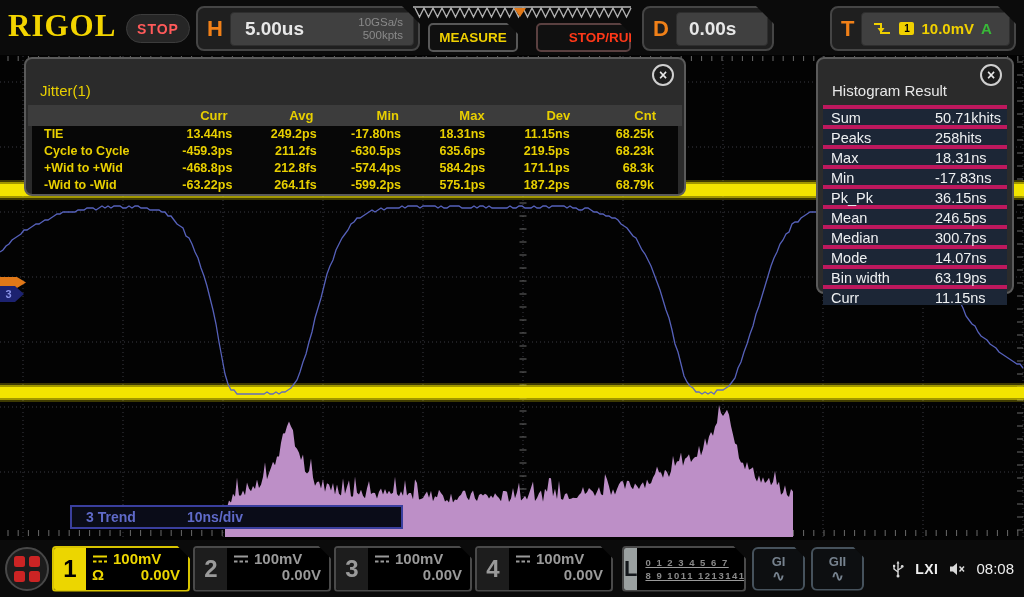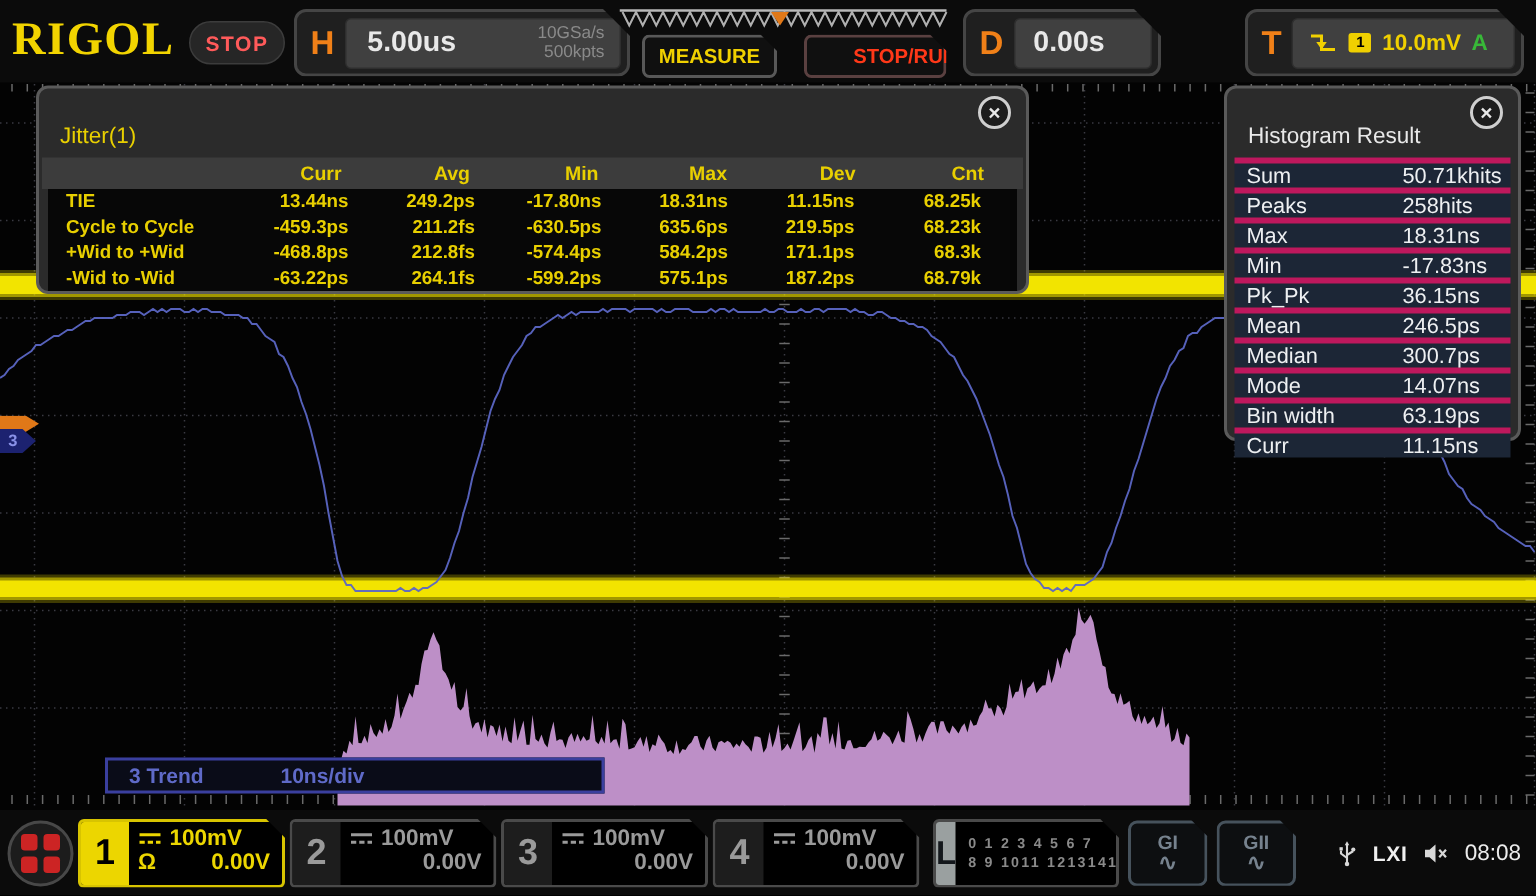--- a/index.html
+++ b/index.html
@@ -85,21 +85,21 @@
   .ch-btn .tab{width:32px;display:flex;align-items:center;justify-content:center;
     font-size:24px;font-weight:bold;color:#9a9a9a;background:#1d1d1d;}
   .ch-btn.active{border-color:#d8c400;}
   .ch-btn.active .tab{background:#ecd600;color:#000;}
   .ch-btn .bd{flex:1;padding:3px 8px 12px 6px;display:flex;flex-direction:column;justify-content:space-between;color:#9a9a9a;}
   .ch-btn.active .bd{color:#ecd600;}
   .ch-r{display:flex;align-items:center;gap:5px;font-size:15px;font-weight:bold;line-height:16px;}
   .ch-r .val{margin-left:auto;}
   #l-btn{width:124px;height:46px;margin-left:9px;}
   #l-btn .tab{background:#9aa0a0;color:#14181c;font-size:22px;}
-  #l-btn .bd{padding:5px 4px 4px 8px;justify-content:center;gap:2px;}
+  #l-btn .bd{padding:5px 4px 4px 8px;justify-content:center;gap:2px;text-decoration:underline;}
   .l-digits{font-size:9.5px;letter-spacing:1.5px;color:#8a8a8a;font-weight:bold;white-space:nowrap;}
   .gen-btn{width:53px;height:44px;margin-left:6px;flex:none;border:2px solid #46525c;border-radius:6px;
     background:#0d0f11;display:flex;flex-direction:column;align-items:center;justify-content:center;
     color:#76828e;font-weight:bold;font-size:13px;line-height:14px;
     clip-path:polygon(0 0,calc(100% - 11px) 0,100% 11px,100% 100%,0 100%);}
   .gen-btn .sine{font-size:15px;line-height:13px;}
   #status-cluster{margin-left:auto;display:flex;align-items:center;gap:10px;padding-right:4px;}
   #lxi-label{color:#f0f0f0;font-weight:bold;font-size:14px;letter-spacing:.5px;}
   #clock{color:#ececec;font-size:15px;}
 </style>

